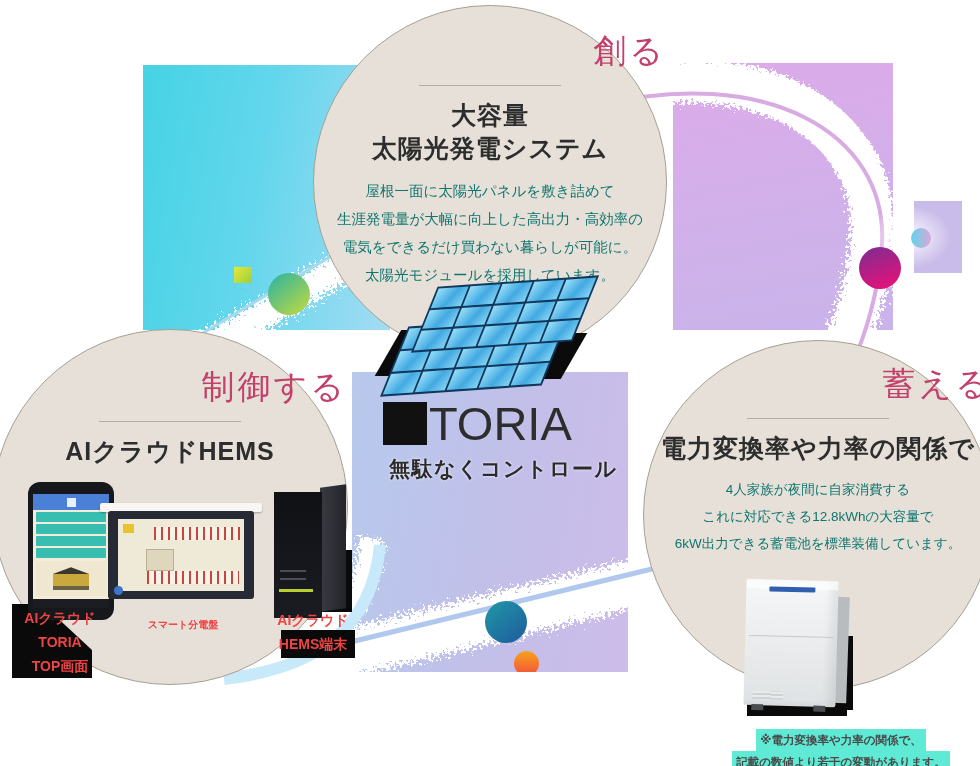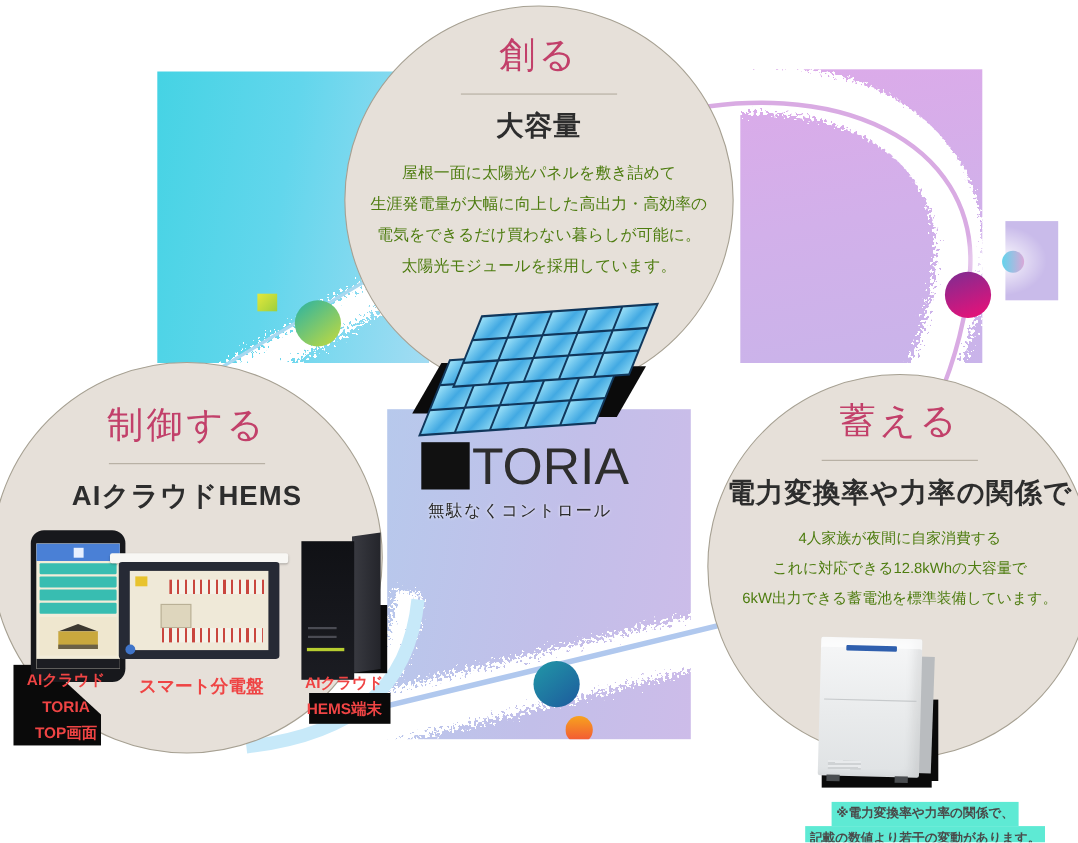--- a/index.html
+++ b/index.html
@@ -32,25 +32,25 @@
     background:linear-gradient(140deg,#2198a7,#1d5a9d);}
   .orange-circle{left:514px;top:651px;width:25px;height:25px;
     background:linear-gradient(180deg,#f7a21e,#f25038);clip-path:inset(0 0 4px 0);}
   
   .bubble{position:absolute;border-radius:50%;background:#e6e0d9;border:1px solid #a6a092;
     box-sizing:border-box;text-align:center;}
   .bubble-create{left:313px;top:5px;width:354px;height:354px;padding-top:24px;}
   .bubble-control{left:-8px;top:329px;width:356px;height:356px;padding-top:36px;}
   .bubble-store{left:643px;top:340px;width:350px;height:350px;padding-top:22px;}
   .bubble-title{margin:0;font-family:"Liberation Serif","DejaVu Serif",serif;font-weight:500;
-    font-size:33px;line-height:42px;color:#c2406a;letter-spacing:3px;}
+    font-size:33px;line-height:42px;color:#c2406a;letter-spacing:3px;text-align:right;}
   .divider{width:142px;height:1px;background:#b3ac9f;margin:13px auto 0;}
   .heading{margin-top:13px;font-size:25px;font-weight:bold;color:#2d2d2d;
     line-height:33px;letter-spacing:1px;}
-  .body-text{margin:12px 0 0;font-size:14.5px;color:#4d7c0f;line-height:28px;}
+  .body-text{margin:12px 0 0;font-size:14.5px;color:#0f766e;line-height:28px;}
   .body-text span{display:block;}
   .bubble-store .body-text{font-size:13.5px;line-height:27px;margin-top:11px;}
   
   .solar-shadow{position:absolute;background:#0b0b0b;}
   #sshadow1{left:388px;top:330px;width:26px;height:46px;transform:skewX(-30deg);}
   #sshadow2{left:402px;top:355px;width:148px;height:28px;transform:skewX(-30deg);}
   #sshadow3{left:524px;top:333px;width:50px;height:46px;transform:skewX(-30deg);}
   .solar-grid{position:absolute;display:grid;grid-template-columns:repeat(5,1fr);
     grid-template-rows:repeat(3,1fr);gap:2px;padding:2px;background:#10375c;
     transform:rotate(-4deg) skewX(-26deg);}
@@ -69,21 +69,21 @@
     clip-path:polygon(8% 100%,50% 0,92% 100%);}
   .scr .house .wall{position:absolute;left:24%;top:38%;width:52%;height:34%;background:#c9a83e;
     border-bottom:4px solid #6b6147;}
   .scr .nav{height:9px;background:#1c1d22;flex:none;}
   #phone-shadow{position:absolute;left:12px;top:604px;width:80px;height:74px;background:#0a0a0a;
     clip-path:polygon(0 0,38% 0,100% 62%,100% 100%,0 100%);}
   
   .plabel{position:absolute;font-weight:bold;color:#ef4444;font-size:14px;line-height:24px;text-align:center;}
   .plabel span{display:block;}
   #label-phone{left:4px;top:606px;width:112px;}
-  #label-panel{left:116px;top:613px;width:134px;font-size:16px;}
+  #label-panel{left:116px;top:613px;width:134px;font-size:10px;}
   #label-terminal{left:256px;top:608px;width:114px;}
   #terminal-slab{position:absolute;left:281px;top:630px;width:74px;height:28px;background:#0a0a0a;}
   
   #panel-lid{position:absolute;left:100px;top:503px;width:162px;height:9px;background:#f8f7f4;
     border-radius:2px;box-shadow:0 1px 2px rgba(0,0,0,.3);}
   #panel-body{position:absolute;left:108px;top:511px;width:146px;height:88px;background:#262a35;
     border-radius:3px;padding:8px 10px;box-sizing:border-box;}
   #panel-inner{width:100%;height:100%;background:#efe9d8;position:relative;}
   #panel-inner .bk1{position:absolute;right:4px;top:8px;width:86px;height:13px;
     background:repeating-linear-gradient(90deg,#c9463e 0 2px,#f5f2e8 2px 7px);}
@@ -114,21 +114,21 @@
   #bat-box .bat-vent{position:absolute;left:9px;bottom:6px;width:30px;height:8px;
     background:repeating-linear-gradient(0deg,#cfd2d4 0 2px,#e8eaec 2px 4px);}
   #bat-box .bat-foot{position:absolute;bottom:-5px;width:12px;height:6px;background:#4a4d50;}
   #bat-box .f1{left:8px;} #bat-box .f2{right:10px;}
   
   #logo{position:absolute;left:383px;top:402px;width:270px;}
   #logo-row{display:flex;align-items:center;}
   #logo-s{width:44px;height:43px;background:#111111;}
   #logo-text{font-size:47px;font-weight:400;color:#2d2d2d;line-height:43px;margin-left:2px;
     letter-spacing:0;}
-  #logo-tagline{margin-top:10px;margin-left:6px;font-size:15px;font-weight:normal;color:#2b2b2b;
+  #logo-tagline{margin-top:10px;margin-left:6px;font-size:21px;font-weight:bold;color:#2b2b2b;
     letter-spacing:1.5px;text-shadow:0 0 3px rgba(255,255,255,.9);}
   
   #store-note{position:absolute;left:706px;top:729px;width:270px;text-align:center;
     font-size:11.5px;font-weight:bold;line-height:22px;}
   #store-note span{display:inline-block;background:#5eead4;color:#4a4a4a;padding:0 4px;}
 </style>
 </head>
 <body>
 
 <div id="stage">
@@ -163,20 +163,21 @@
   <div class="decor yellow-square"></div>
   <div class="decor green-circle"></div>
   <div class="decor teal-circle"></div>
   <div class="decor orange-circle"></div>
 
   <section class="bubble bubble-create">
     <h2 class="bubble-title">創る</h2>
     <div class="divider"></div>
     <div class="heading">
       <span style="display:block">大容量</span>
+      <span style="display:block">太陽光発電システム</span>
     </div>
     <p class="body-text">
       <span>屋根一面に太陽光パネルを敷き詰めて</span>
       <span>生涯発電量が大幅に向上した高出力・高効率の</span>
       <span>電気をできるだけ買わない暮らしが可能に。</span>
       <span>太陽光モジュールを採用しています。</span>
     </p>
   </section>
 
   <section class="bubble bubble-control">

